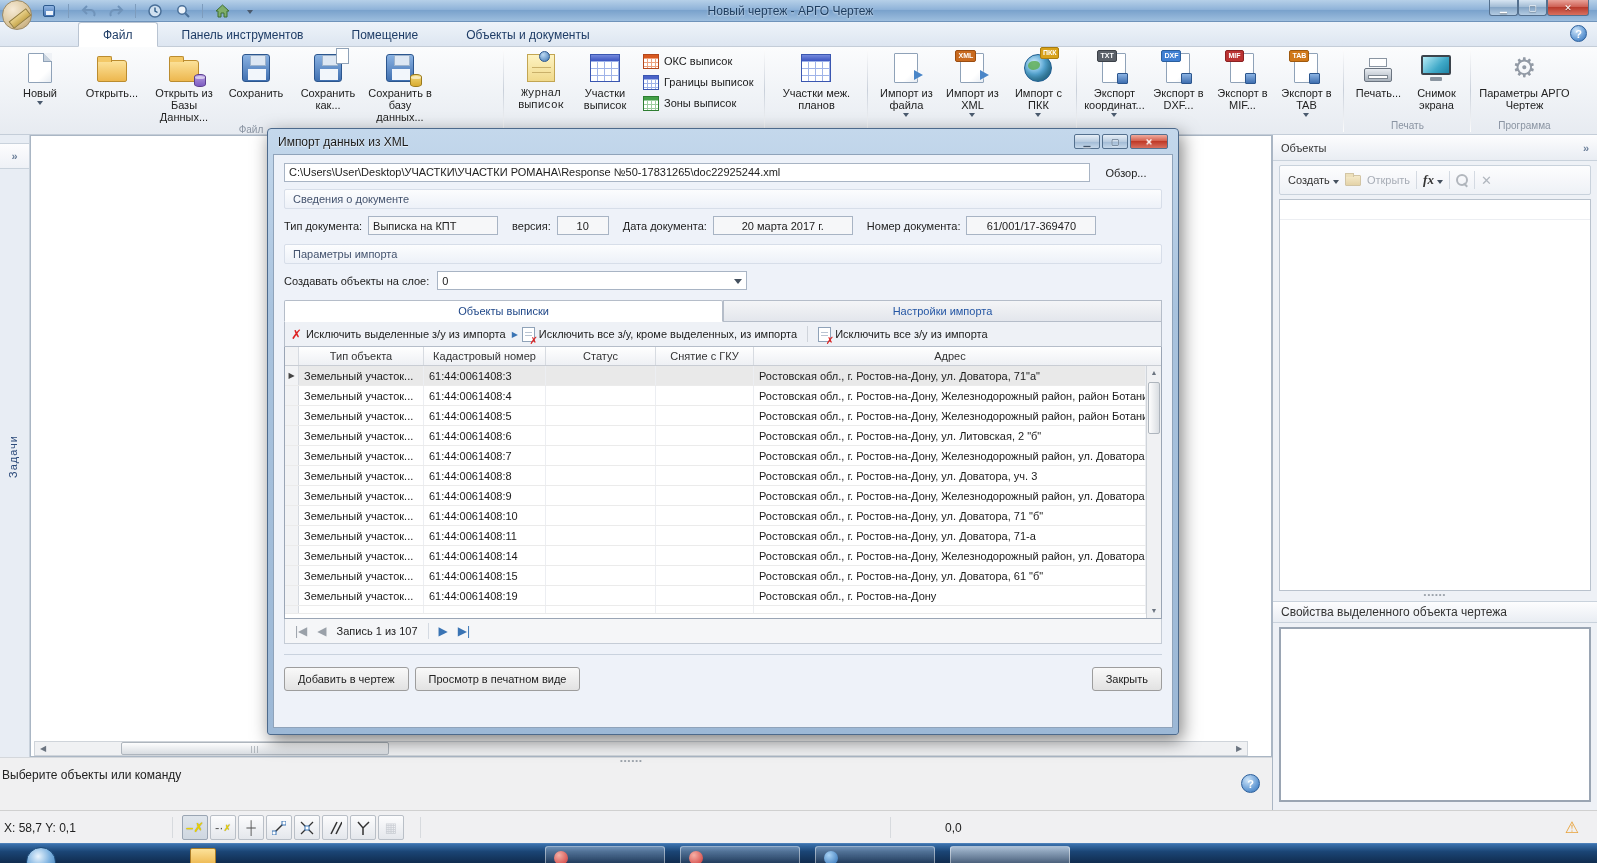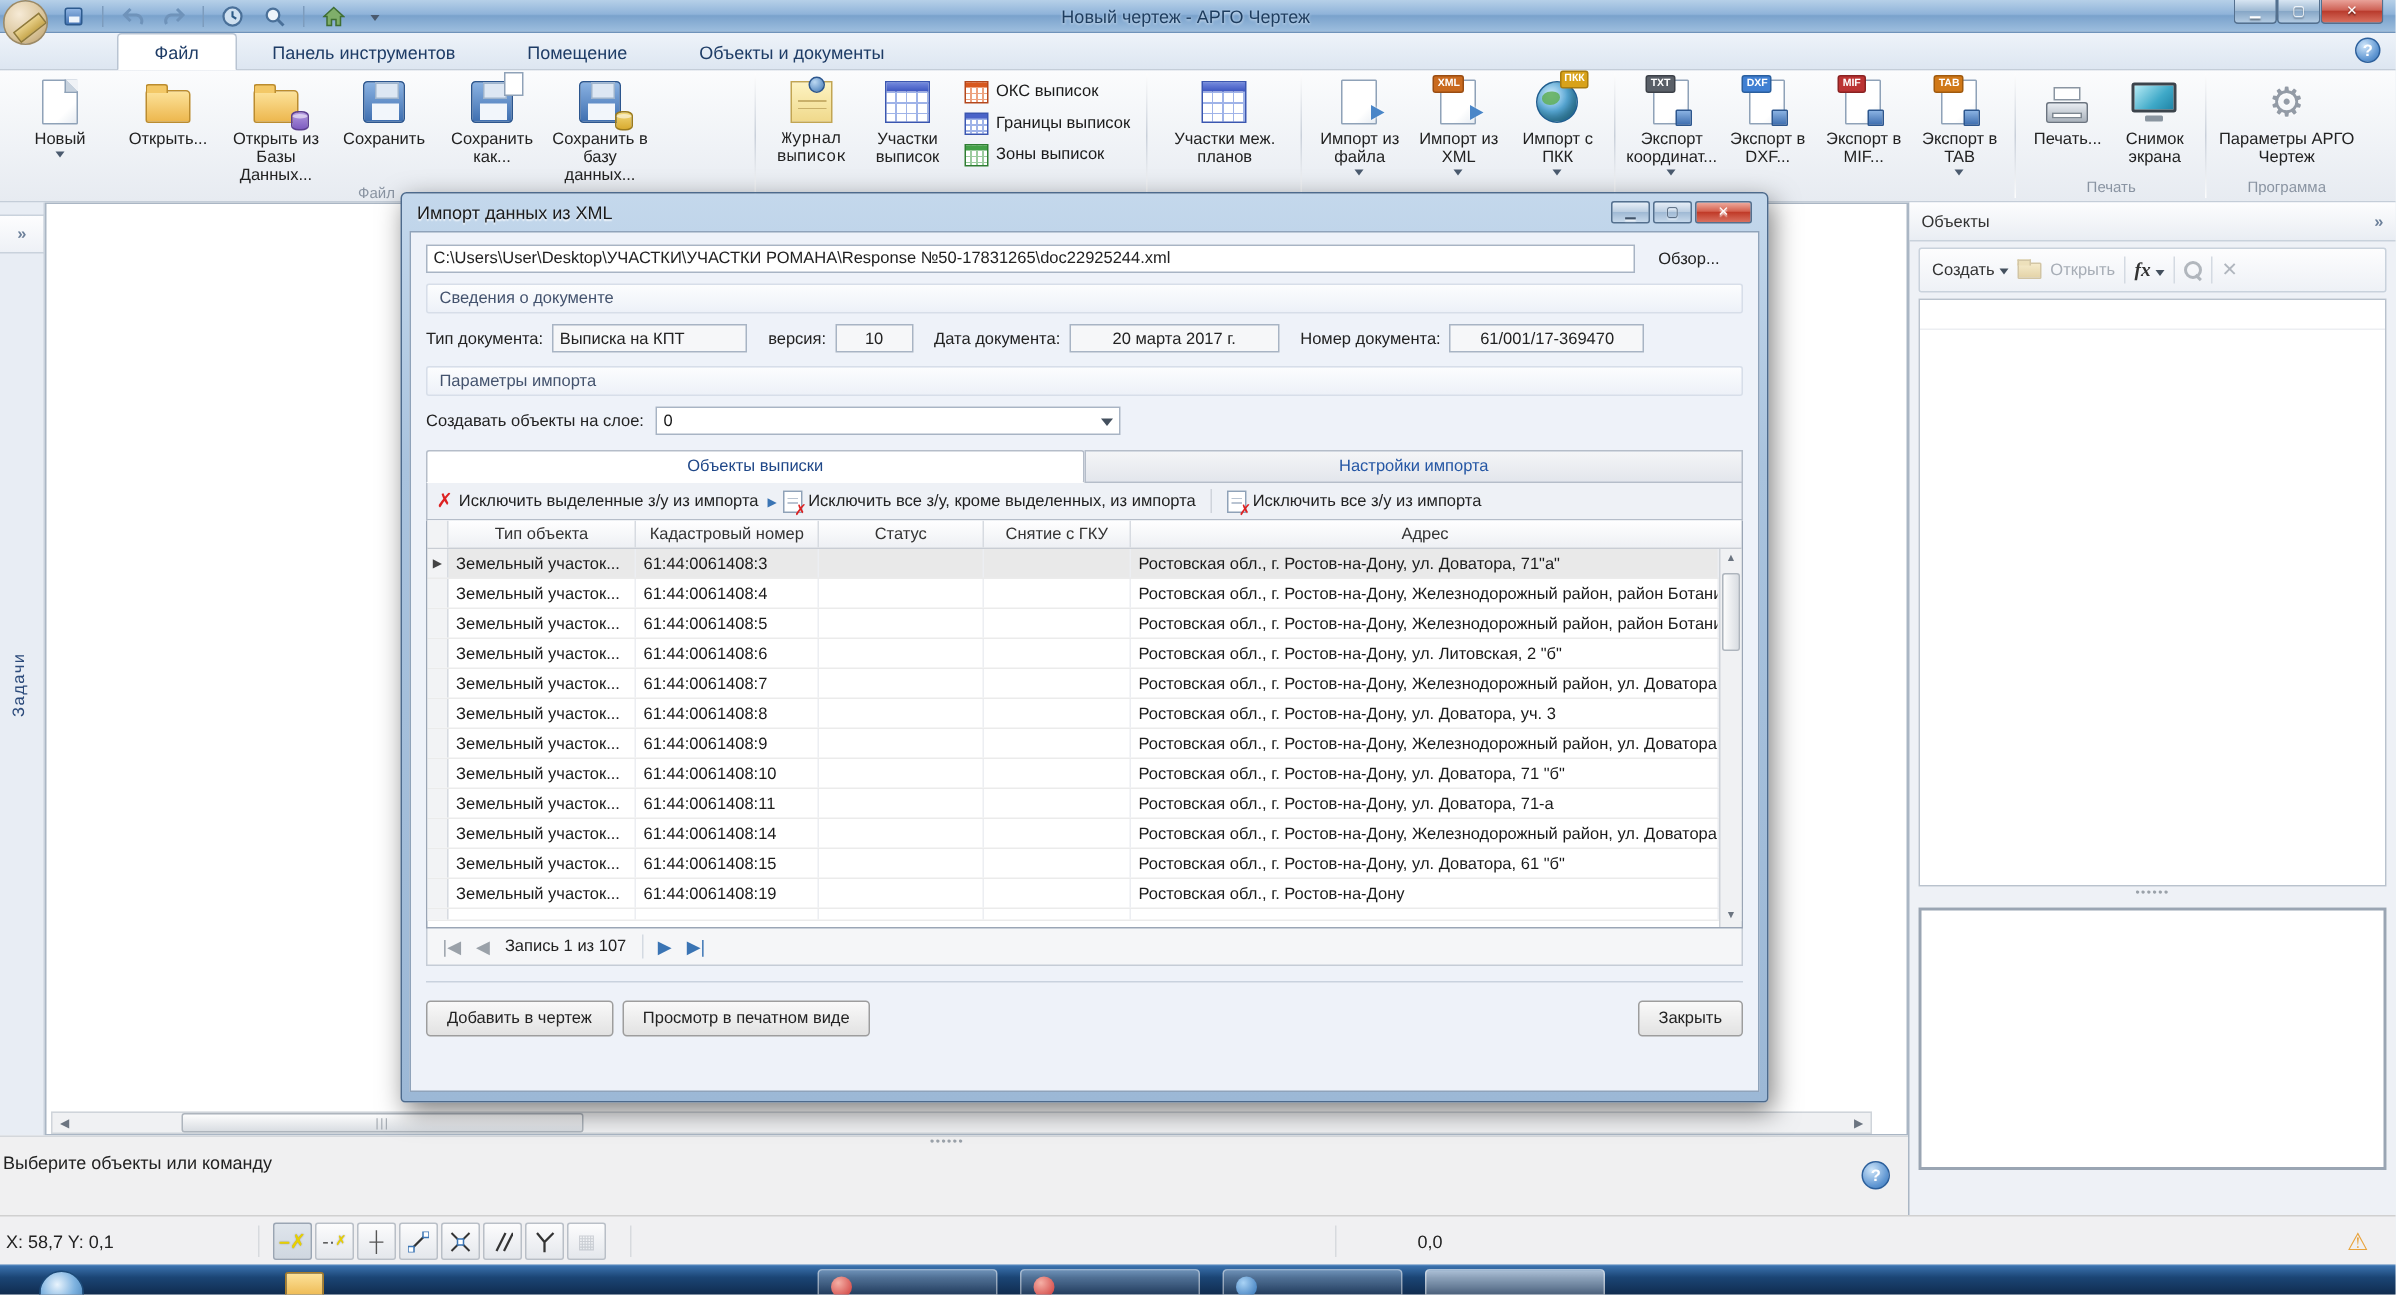--- a/index.html
+++ b/index.html
@@ -596,20 +596,21 @@
     <span><span class="fx">fx</span> <span class="drop-arrow" style="border-top-color:#44505e;"></span></span>
     <span class="tb-sep"></span>
     <span class="mag"></span>
     <span class="tb-sep"></span>
     <span class="xgray">✕</span>
   </div>
   <div class="rp-grid">
     <div class="rp-row-empty"></div>
   </div>
   <div class="rp-split">••••••</div>
+  <div class="rp-props-header">Свойства выделенного объекта чертежа</div>
   <div class="rp-props-body"></div>
 </div>
 
 <div class="statusbar2">
   <span class="coords">X: 58,7 Y: 0,1</span>
   <span class="sb-sep" style="left:172px;"></span>
   <div class="snapbar">
     <span class="snapbtn pressed">
         <span class="snap-x">–✗</span>
       </span>

